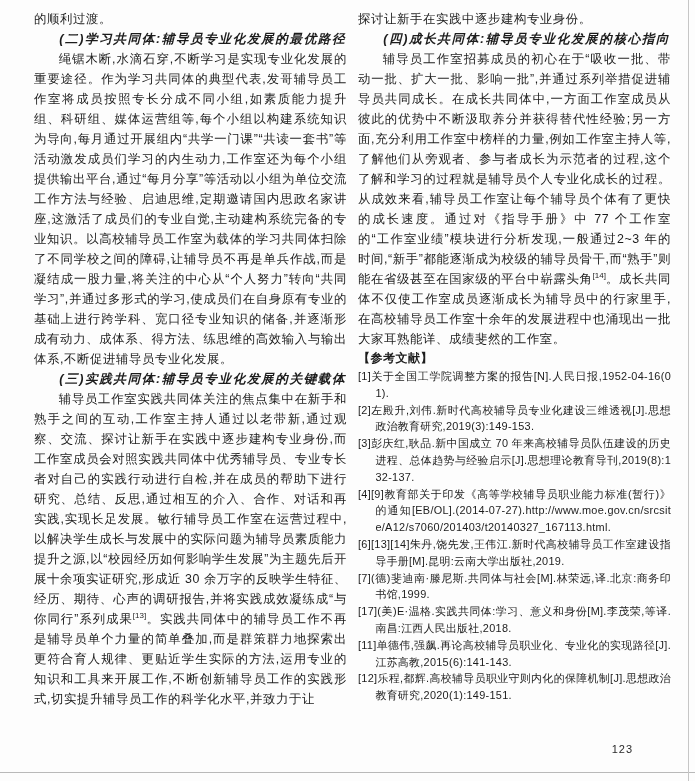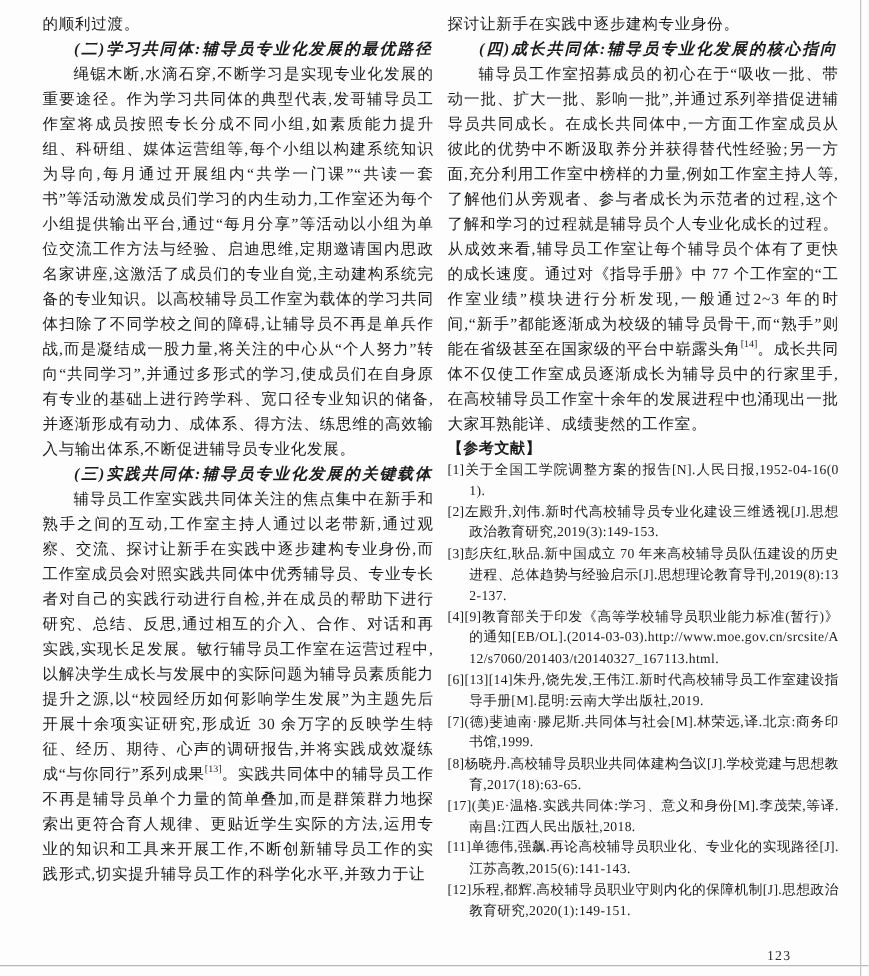--- a/index.html
+++ b/index.html
@@ -1,21 +1,21 @@
 <!DOCTYPE html>
 <html><head>
 <meta charset="utf-8">
 <style>
   html,body{margin:0;padding:0;background:#e9e9e9;}
   .page{
     position:relative;
     width:695px;height:781px;
     background:#fdfdfd;
     overflow:hidden;
-    font-family:Liberation Serif, serif;
+    font-family:Liberation Sans, sans-serif;
     color:#1c1c1c;
     box-sizing:border-box;
   }
   .columns{
     display:flex;
     padding:9px 24px 0 34px;
     gap:11px;
   }
   .col{
     width:313px;
@@ -54,21 +54,21 @@
     font-size:10.9px;
     line-height:16.8px;
     letter-spacing:0.3px;
     padding-left:1.6em;
     text-indent:-1.6em;
     text-align:justify;
     word-break:break-all;
   }
   .page-number{
     position:absolute;
-    right:62px;bottom:10px;
+    right:62px;bottom:26px;
     font-size:11px;
     color:#2a2a2a;
     letter-spacing:1px;
   }
   .edge-bottom{
     position:absolute;
     left:0;right:0;bottom:8px;
     height:1px;background:#b9b9b9;
   }
   .edge-right{
@@ -95,24 +95,23 @@
     <div class="col">
       <p class="body-text">探讨让新手在实践中逐步建构专业身份。</p>
       <p class="heading">(四)成长共同体:辅导员专业化发展的核心指向</p>
       <p class="body-text indent"><span>辅导员工作室招募成员的初心在于“吸收一批、带动一批、扩大一批、影响一批”,并通过系列举措促进辅导员共同成长。在成长共同体中,一方面工作室成员从彼此的优势中不断汲取养分并获得替代性经验;另一方面,充分利用工作室中榜样的力量,例如工作室主持人等,了解他们从旁观者、参与者成长为示范者的过程,这个了解和学习的过程就是辅导员个人专业化成长的过程。从成效来看,辅导员工作室让每个辅导员个体有了更快的成长速度。通过对《指导手册》中 77 个工作室的“工作室业绩”模块进行分析发现,一般通过2~3 年的时间,“新手”都能逐渐成为校级的辅导员骨干,而“熟手”则能在省级甚至在国家级的平台中崭露头角</span><sup class="cite">[14]</sup><span>。成长共同体不仅使工作室成员逐渐成长为辅导员中的行家里手,在高校辅导员工作室十余年的发展进程中也涌现出一批大家耳熟能详、成绩斐然的工作室。</span></p>
 
       <p class="ref-header">【参考文献】</p>
       <div class="ref-list">
         <div class="ref-item">[1]关于全国工学院调整方案的报告[N].人民日报,1952-04-16(01).</div>
         <div class="ref-item">[2]左殿升,刘伟.新时代高校辅导员专业化建设三维透视[J].思想政治教育研究,2019(3):149-153.</div>
         <div class="ref-item">[3]彭庆红,耿品.新中国成立 70 年来高校辅导员队伍建设的历史进程、总体趋势与经验启示[J].思想理论教育导刊,2019(8):132-137.</div>
-        <div class="ref-item">[4][9]教育部关于印发《高等学校辅导员职业能力标准(暂行)》的通知[EB/OL].(2014-03-03).http://www.moe.gov.cn/srcsite/A12/s7060/201403/t20140327_167113.html.</div>
+        <div class="ref-item">[4][9]教育部关于印发《高等学校辅导员职业能力标准(暂行)》的通知[EB/OL].(2014-07-27).http://www.moe.gov.cn/srcsite/A12/s7060/201403/t20140327_167113.html.</div>
         <div class="ref-item">[6][13][14]朱丹,饶先发,王伟江.新时代高校辅导员工作室建设指导手册[M].昆明:云南大学出版社,2019.</div>
         <div class="ref-item">[7](德)斐迪南·滕尼斯.共同体与社会[M].林荣远,译.北京:商务印书馆,1999.</div>
-        <div class="ref-item">[8]杨晓丹.高校辅导员职业共同体建构刍议[J].学校党建与思想教育,2017(18):63-65.</div>
         <div class="ref-item">[17](美)E·温格.实践共同体:学习、意义和身份[M].李茂荣,等译.南昌:江西人民出版社,2018.</div>
         <div class="ref-item">[11]单德伟,强飙.再论高校辅导员职业化、专业化的实现路径[J].江苏高教,2015(6):141-143.</div>
         <div class="ref-item">[12]乐程,都辉.高校辅导员职业守则内化的保障机制[J].思想政治教育研究,2020(1):149-151.</div>
       </div>
     </div>
 
   </div>
 
   <div class="page-number">123</div>
   <div class="edge-bottom"></div>

